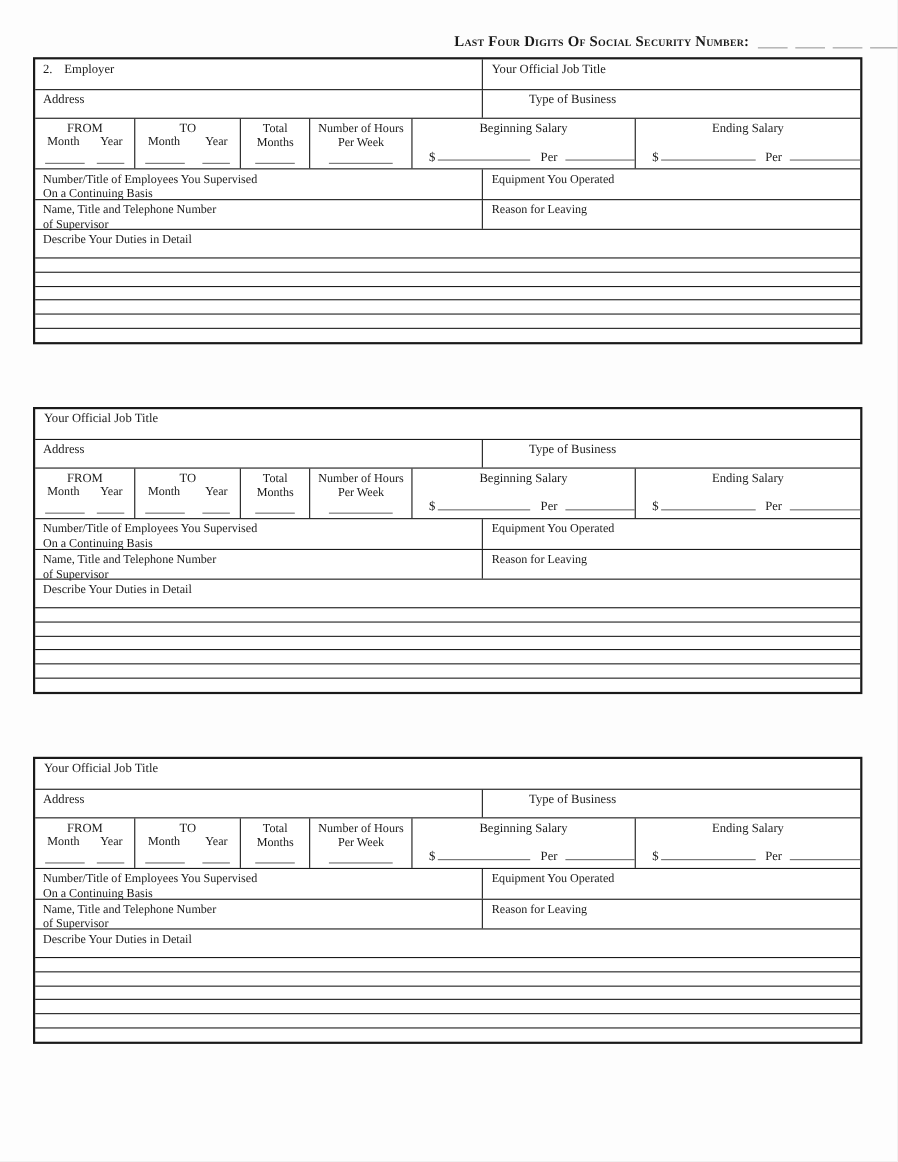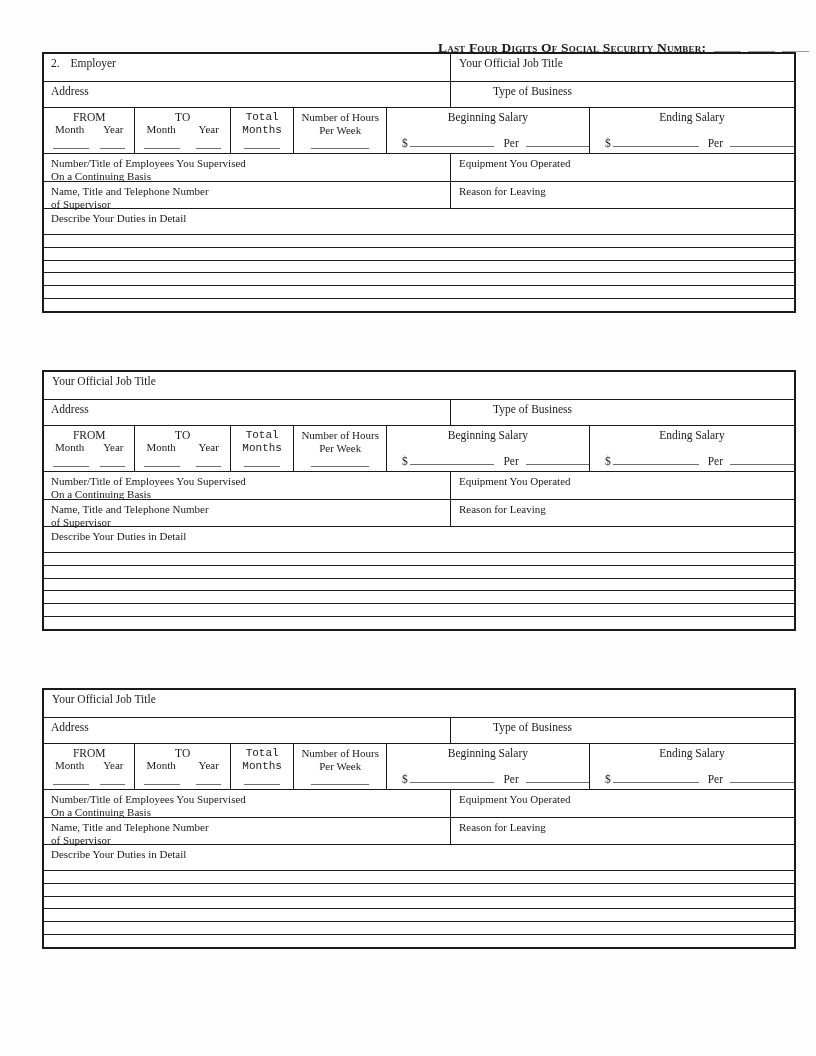--- a/index.html
+++ b/index.html
@@ -5,35 +5,35 @@
   * { margin:0; padding:0; box-sizing:border-box; }
   html,body { background:#e8e8e8; }
   body { font-family:"Liberation Serif","DejaVu Serif",serif; color:#1a1a1a; }
   .page {
     position:relative; width:816px; height:1056px; background:#fdfdfd;
     margin:0 auto; overflow:hidden;
   }
 
   
   .ssn-header {
-    position:absolute; top:40px; left:413px; width:378px;
-    display:flex; align-items:flex-start; white-space:nowrap;margin-left:25px;
+    position:absolute; top:30px; left:413px; width:378px;
+    display:flex; align-items:center; white-space:nowrap;
   }
   .ssn-label {
     font-variant:small-caps; font-size:13.5px; font-weight:bold;
     letter-spacing:.2px;
   }
   .ssn-lines { display:flex; gap:7px; margin-left:8px; }
   .ssn-line {
     display:inline-block; width:27px; height:12px;
     border-bottom:1.5px solid #9a9a9a;
   }
 
   
-  #blocks-container { position:absolute; top:52px; left:42px; width:754px; }
+  #blocks-container { position:absolute; top:52px; left:30px; width:754px; }
   .block {
     width:754px; height:261px; border:2px solid #1a1a1a;
     display:flex; flex-direction:column; background:#fff;
   }
   .block + .block { margin-top:57px; }
 
   .row { display:flex; border-bottom:1px solid #1a1a1a; }
   .cell { position:relative; }
   .cell-left  { width:407px; border-right:1px solid #1a1a1a; padding:3px 6px 0 7px; }
   .cell-right { flex:1; padding:3px 6px 0 8px; }
@@ -41,21 +41,21 @@
   .r-employer { height:28px; font-size:11.5px; }
   .r-address  { height:26px; font-size:11.5px;gap:34px; }
   .block-number { display:inline-block; margin-right:8px; }
 
   
   .r-dates { height:46px; font-size:11px; }
   .dcell { border-right:1px solid #1a1a1a; display:flex; flex-direction:column; padding:3px 0 4px;justify-content:flex-end; }
   .dcell:last-child { border-right:none; }
   .c-from  { width:92px; }
   .c-to    { width:96px; }
-  .c-total { width:64px;font-family:Liberation Mono, monospace; }
+  .c-total { width:64px; }
   .c-hours { width:93px; }
   .c-beg   { width:203px; }
   .c-end   { flex:1; }
   .dc-title { text-align:center; font-size:11.5px; }
   .dc-words { display:flex; justify-content:space-between; padding:0 11px; font-size:11px; }
   .dc-lines { display:flex; justify-content:space-between; padding:0 9px; margin-top:auto; }
   .ul { display:inline-block; border-bottom:1.2px solid #6e6e6e; height:2px; }
   .ul-month { width:36px; }
   .ul-year  { width:25px; }
   .ul-center { margin:auto auto 0; }

